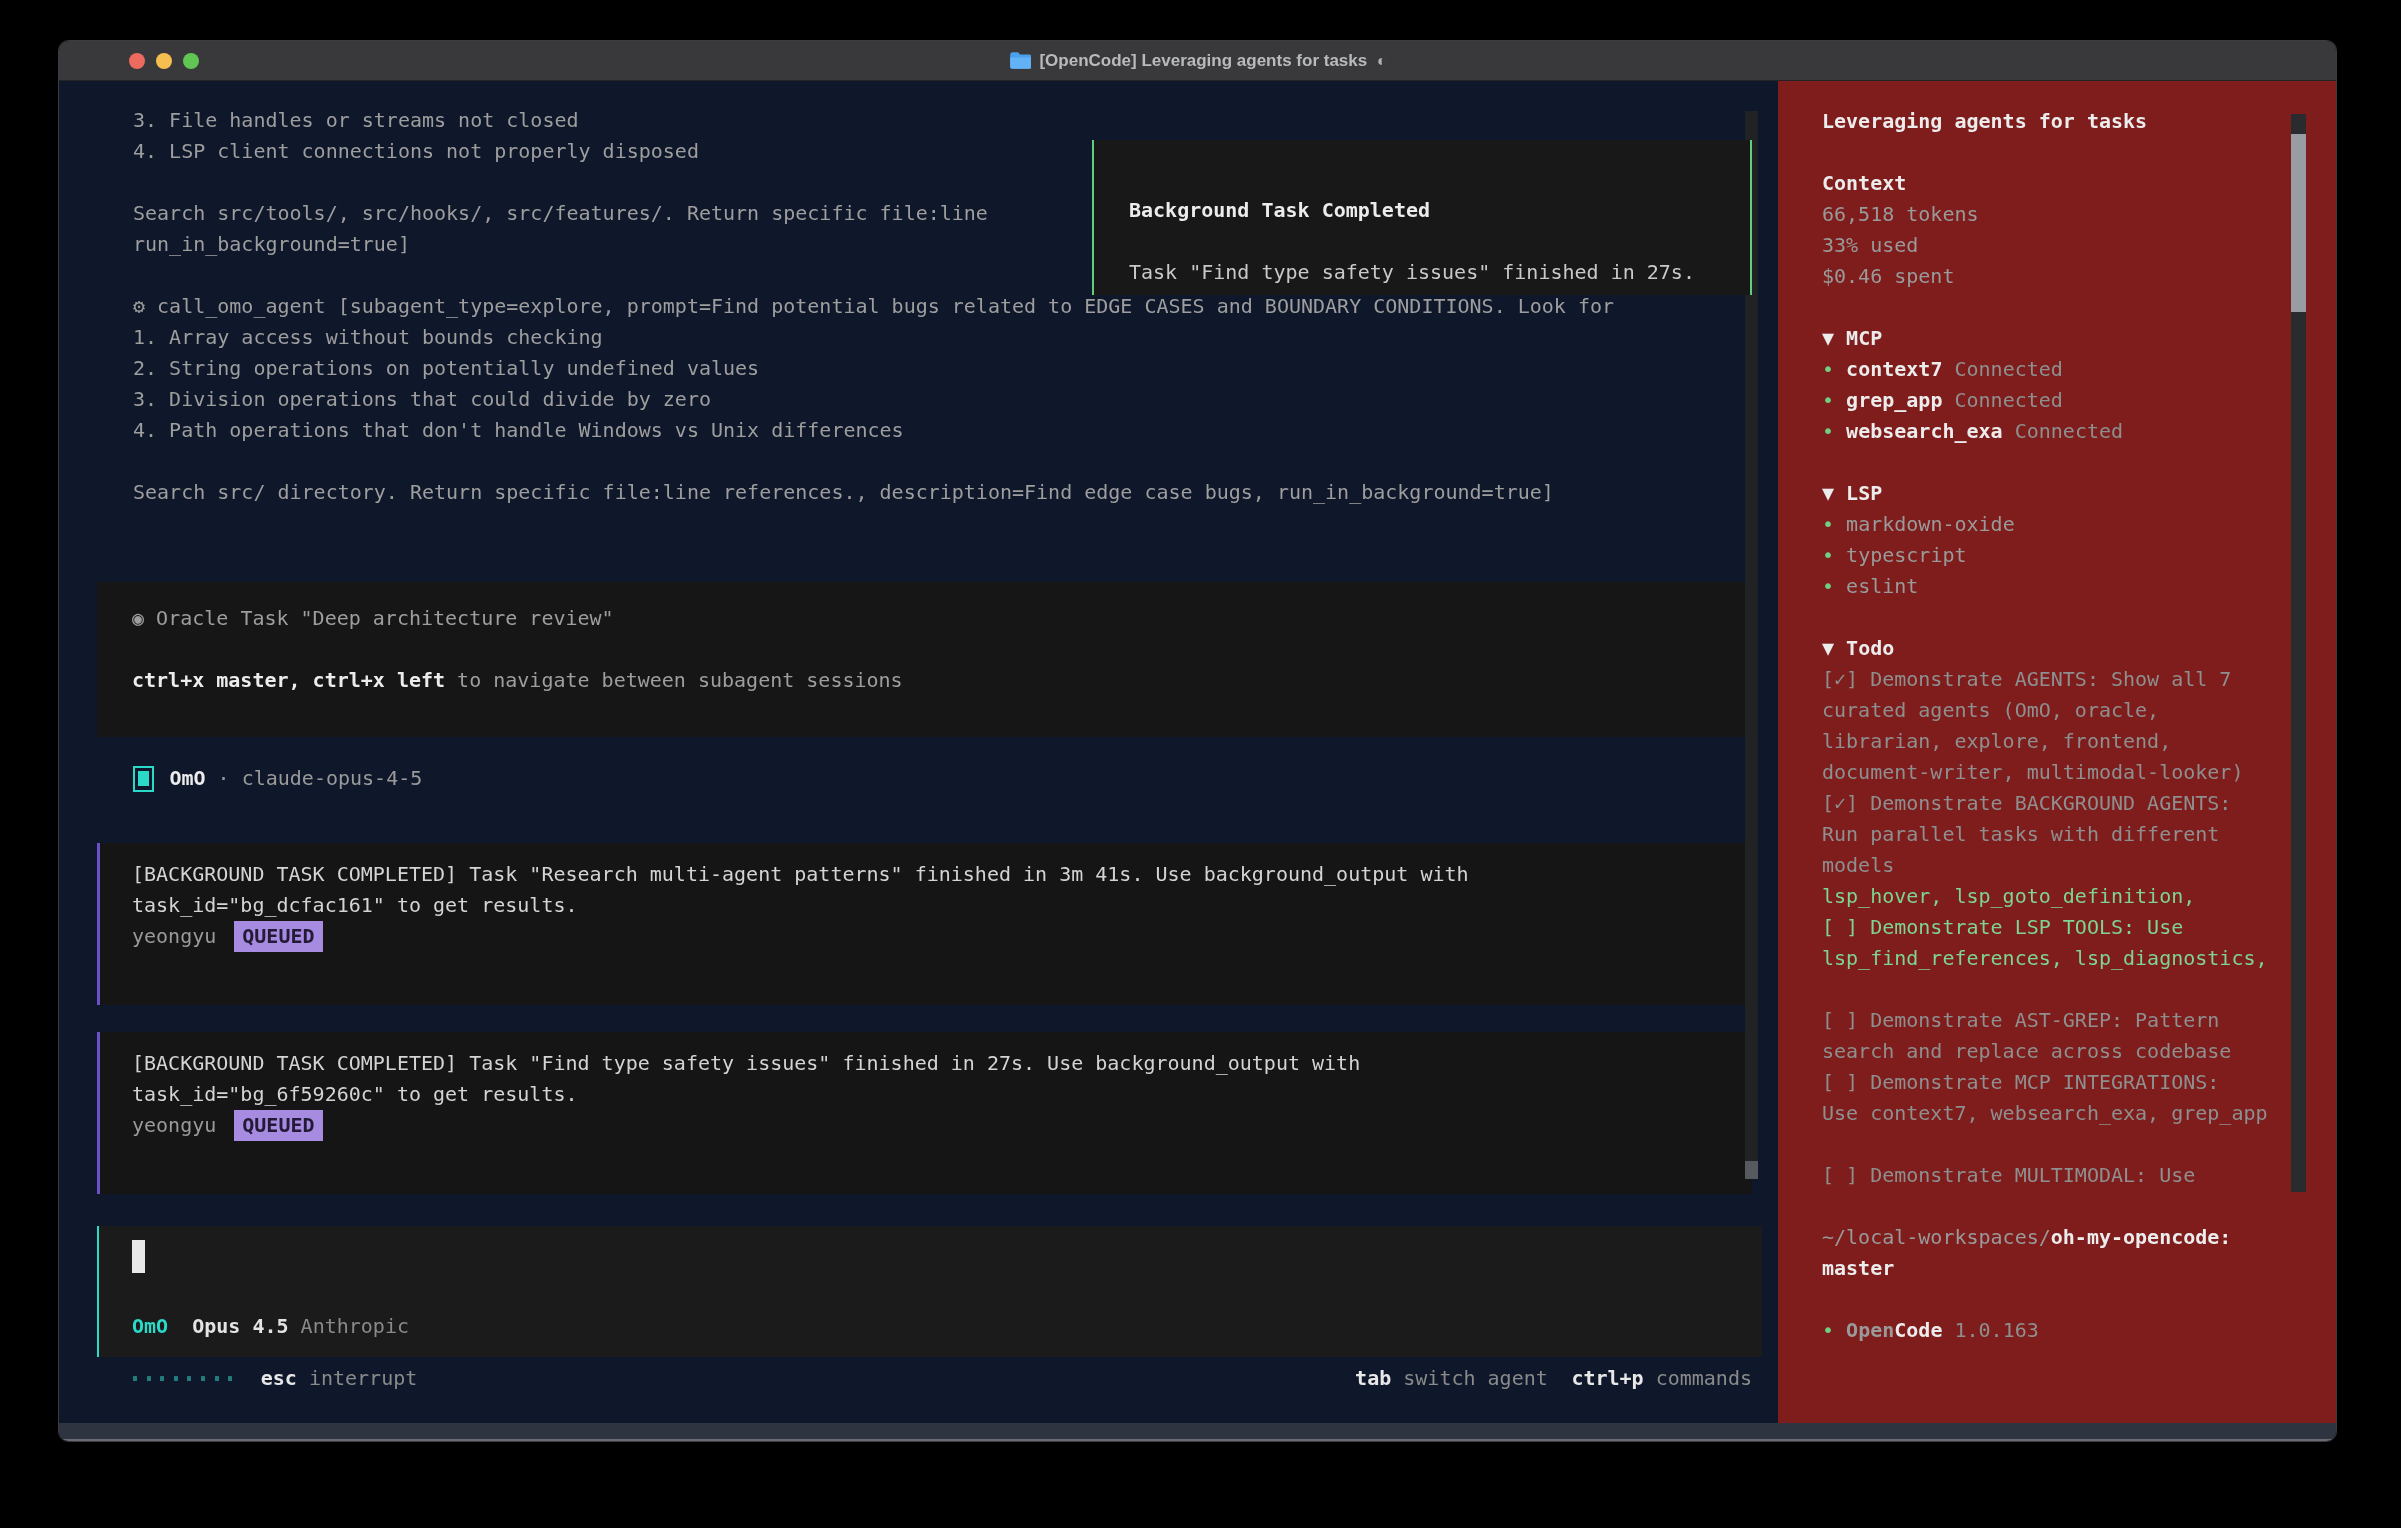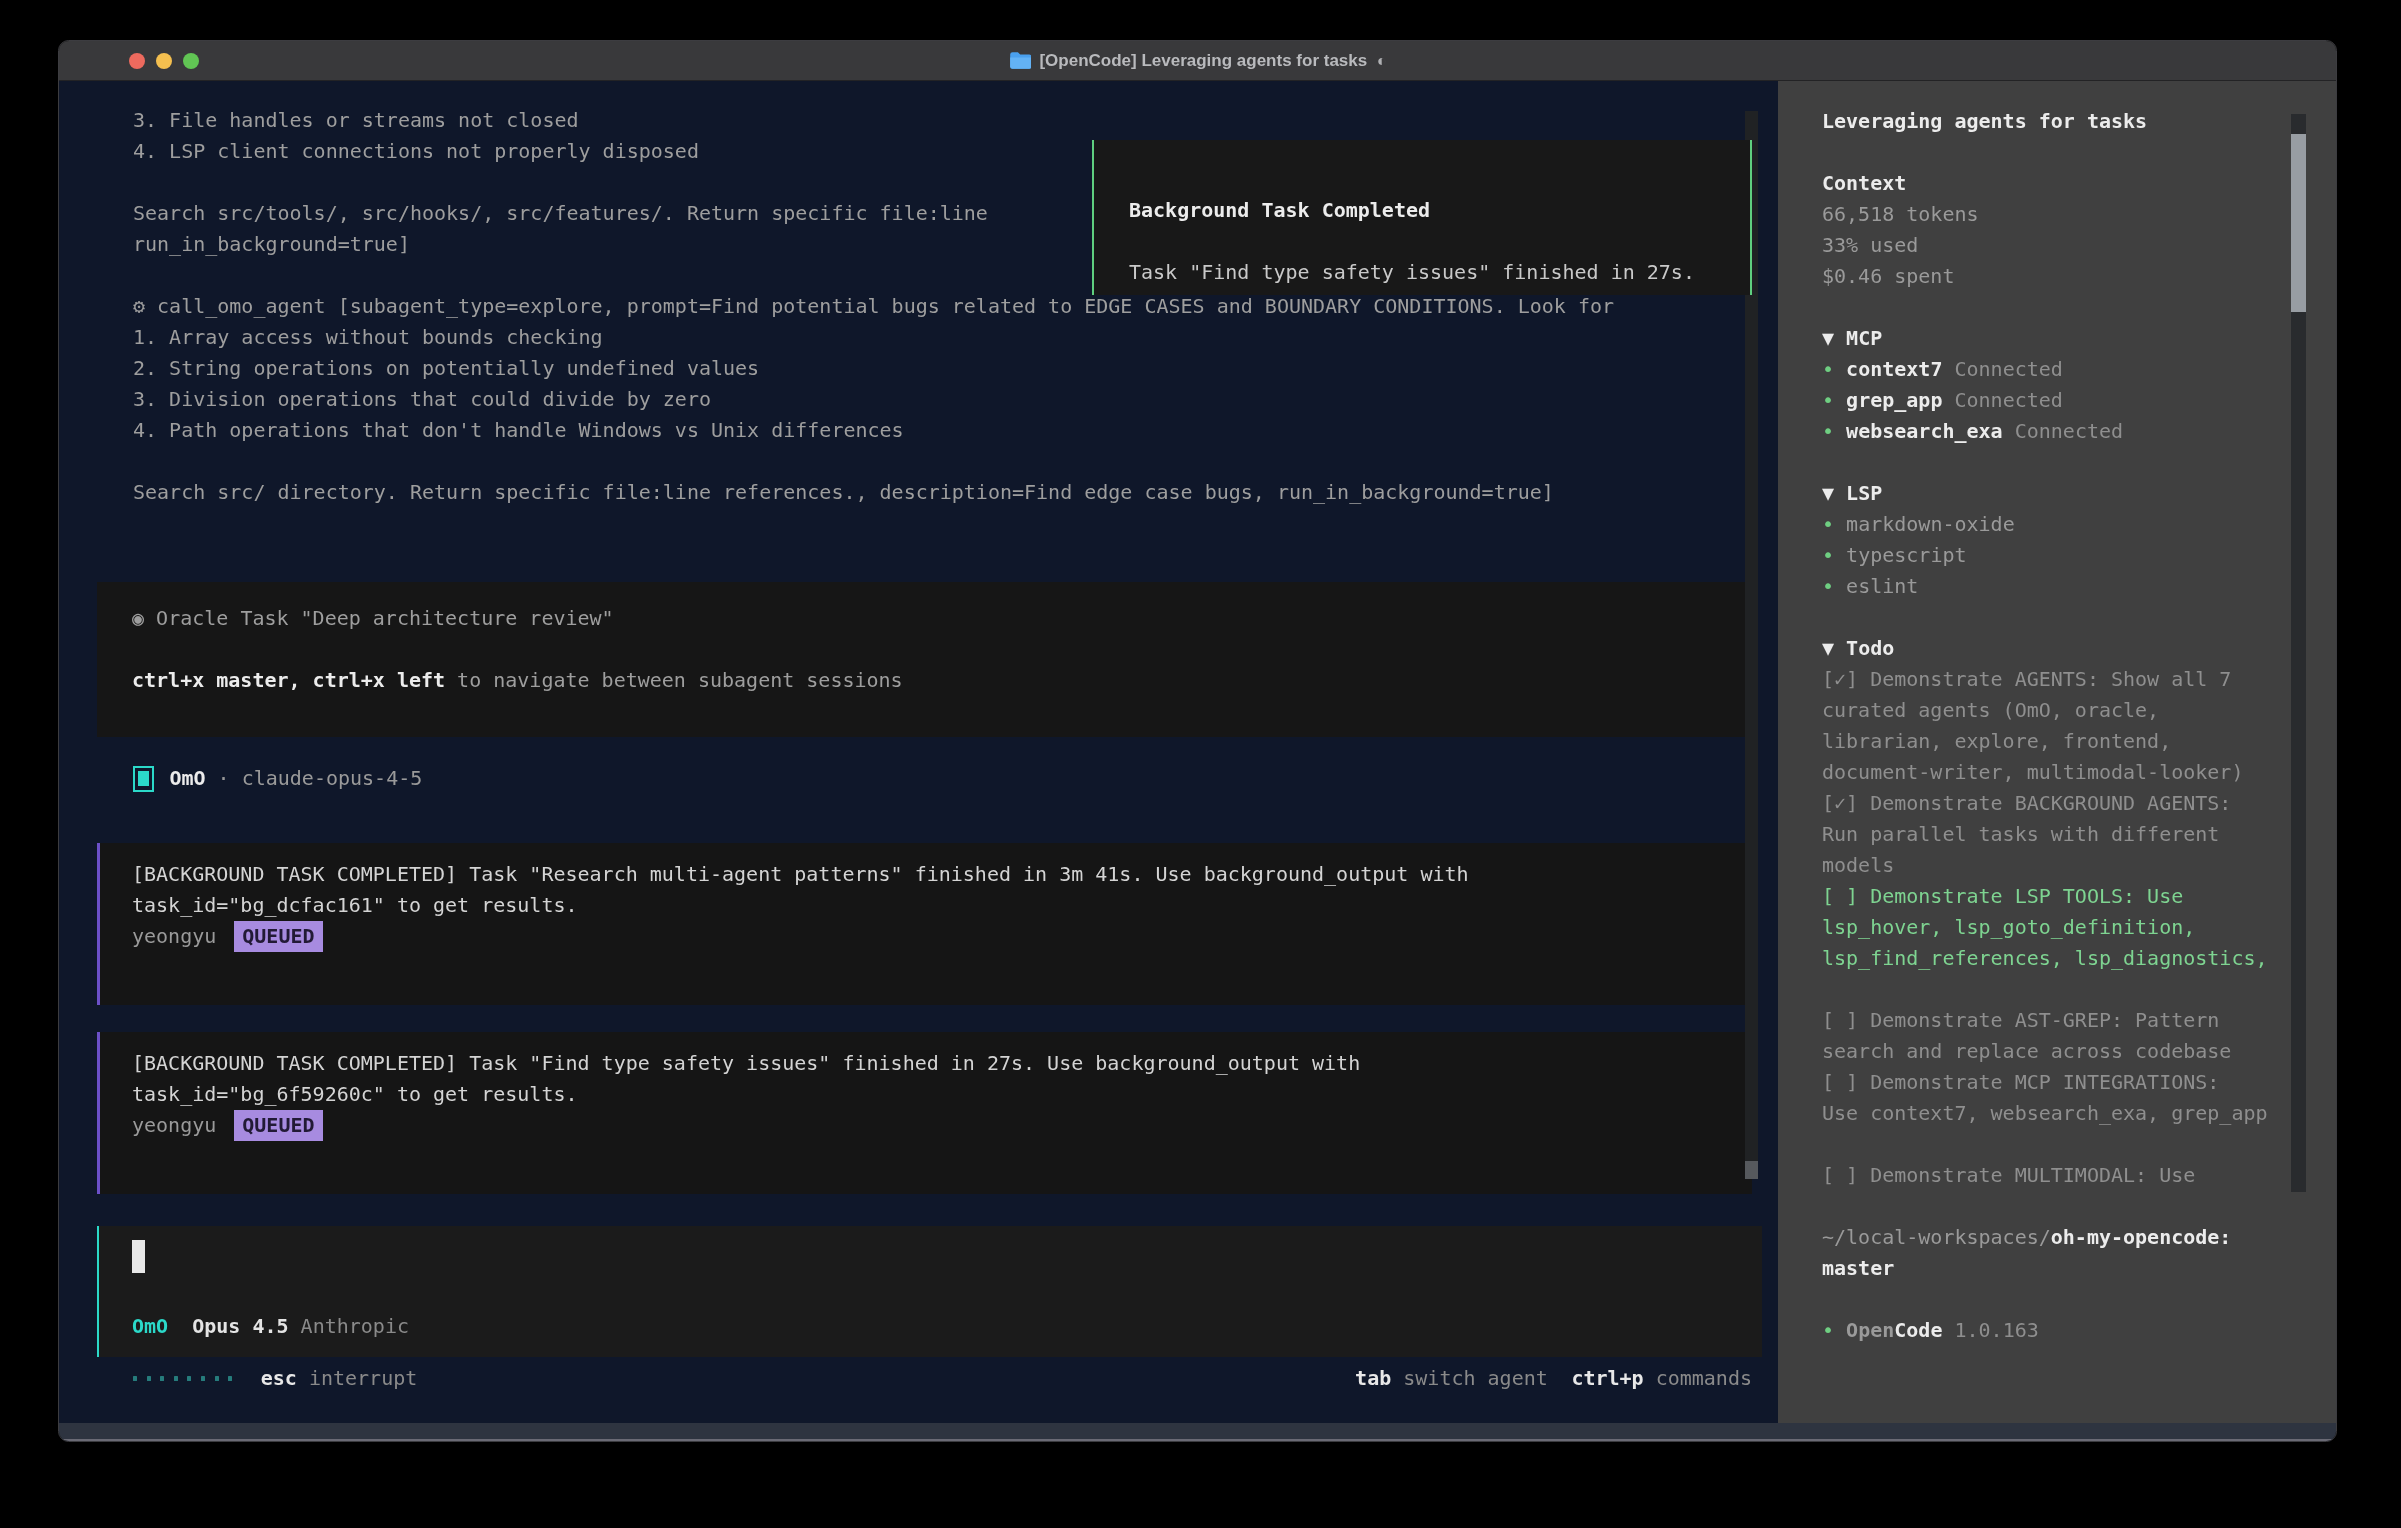--- a/index.html
+++ b/index.html
@@ -20,21 +20,21 @@
   .light { width:16px; height:16px; border-radius:50%; }
   .light.red{ background:#ed6a5e; } .light.yellow{ background:#f4bf4f; } .light.green{ background:#61c554; }
   .tb-title { display:flex; align-items:center; gap:8.3px;
     font-family:"Liberation Sans", sans-serif; font-weight:bold; font-size:17px; color:#b9babd; }
   .tb-title .mod { font-size:16px; color:#b0b1b4; margin-left:1.2px; }
 
   
   .content { flex:1 1 auto; min-height:0; display:flex; }
   .main { position:relative; flex:1 1 auto; background:#0f172a; overflow:hidden;
           font-size:20px; line-height:31px; color:#9e9e9e; }
-  .sidebar { position:relative; flex:0 0 558px; background:#404040; overflow:hidden;
+  .sidebar { position:relative; flex:0 0 558px; background:#7f1d1d; overflow:hidden;
           font-size:20px; line-height:31px; color:#9a9a9a; }
 
   .mline, .sline, .bline, .oline { white-space:pre; }
 
   .w { color:#ececec; } .b { font-weight:bold; }
   .dim { color:#9a9a9a; } .dm2 { color:#8f8f8f; } .grn { color:#7ed491; }
   .bullet { color:#6fcf82; }
   .teal { color:#2bd9c9; }
 
   
@@ -206,22 +206,22 @@
             <div class="sline"><span class="bullet">• </span><span class="dim">eslint</span></div>
             <div class="sline">&nbsp;</div>
             <div class="sline"><span class="w">▼ </span><span class="w b">Todo</span></div>
             <div class="sline dm2">[✓] Demonstrate AGENTS: Show all 7</div>
             <div class="sline dm2">curated agents (OmO, oracle,</div>
             <div class="sline dm2">librarian, explore, frontend,</div>
             <div class="sline dm2">document-writer, multimodal-looker)</div>
             <div class="sline dm2">[✓] Demonstrate BACKGROUND AGENTS:</div>
             <div class="sline dm2">Run parallel tasks with different</div>
             <div class="sline dm2">models</div>
+            <div class="sline grn">lsp_hover, lsp_goto_definition,</div>
             <div class="sline grn">[ ] Demonstrate LSP TOOLS: Use</div>
-            <div class="sline grn">lsp_hover, lsp_goto_definition,</div>
             <div class="sline grn">lsp_find_references, lsp_diagnostics,</div>
             <div class="sline">&nbsp;</div>
             <div class="sline dm2">[ ] Demonstrate AST-GREP: Pattern</div>
             <div class="sline dm2">search and replace across codebase</div>
             <div class="sline dm2">[ ] Demonstrate MCP INTEGRATIONS:</div>
             <div class="sline dm2">Use context7, websearch_exa, grep_app</div>
             <div class="sline">&nbsp;</div>
             <div class="sline dm2">[ ] Demonstrate MULTIMODAL: Use</div>
             <div class="sline">&nbsp;</div>
             <div class="sline"><span class="dim">~/local-workspaces/</span><span class="w b">oh-my-opencode:</span></div>

